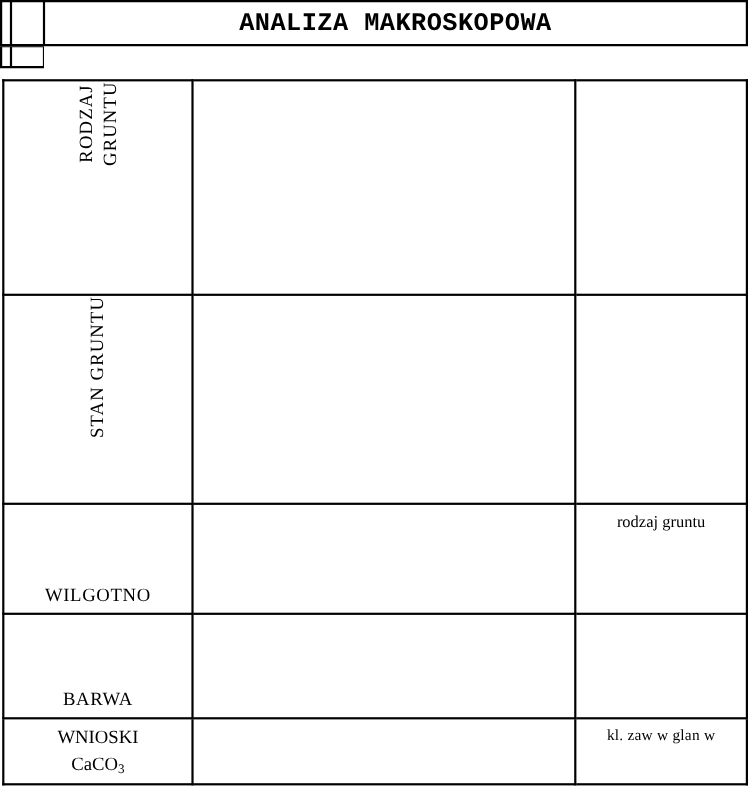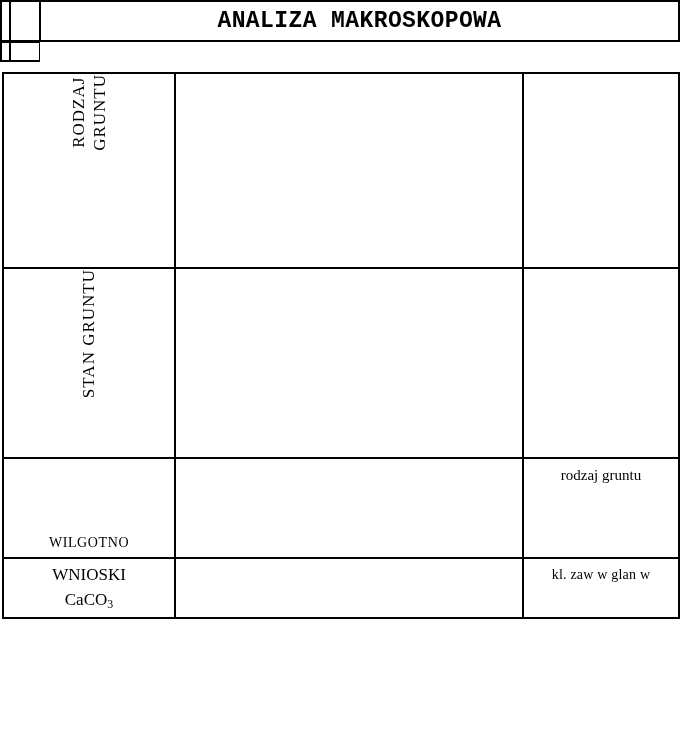--- a/index.html
+++ b/index.html
@@ -144,21 +144,21 @@
   .cell-barwa    { height: 95px; }
   .cell-zawarto  { height: 60px; }
 
   .bottom-label {
     height: 100%;
     display: flex;
     align-items: flex-end;
     justify-content: center;
     padding-bottom: 6px;
     box-sizing: border-box;
-    font-size: 14px;
+    font-size: 17px;
     letter-spacing: 0.6px;
   }
 
   .stacked-label {
     display: flex;
     flex-direction: column;
     align-items: center;
     justify-content: center;
     height: 100%;
     line-height: 1.45;
@@ -235,20 +235,27 @@
       <tr>
         <td class="cell-wilg">
           <div class="bottom-label">WILGOTNO</div>
         </td>
         <td class="cell-wilg empty"></td>
         <td class="cell-wilg">
           <div class="wynik-note-top">rodzaj gruntu</div>
         </td>
       </tr>
 
+      <tr>
+        <td class="cell-barwa">
+          <div class="bottom-label">BARWA</div>
+        </td>
+        <td class="cell-barwa empty"></td>
+        <td class="cell-barwa empty"></td>
+      </tr>
 
       <tr>
         <td class="cell-zawarto">
           <div class="stacked-label">
             <span>WNIOSKI</span>
             <span><span>CaCO</span><sub>3</sub></span>
           </div>
         </td>
         <td class="cell-zawarto empty"></td>
         <td class="cell-zawarto">

